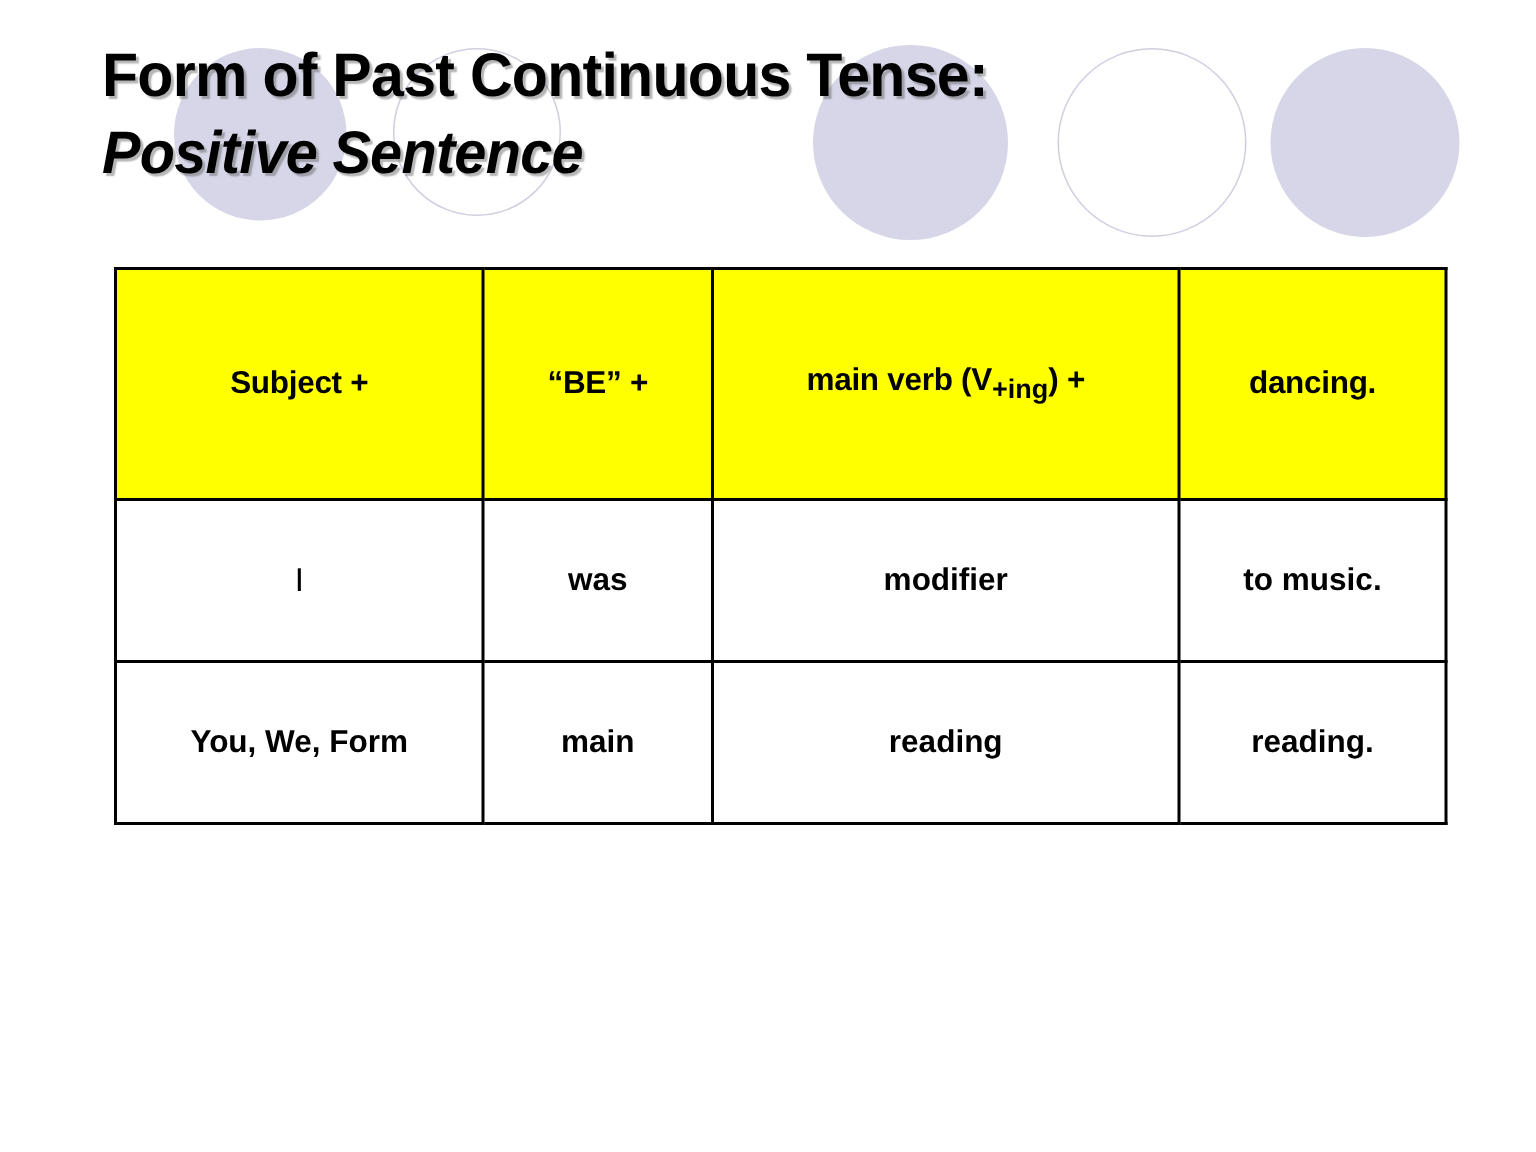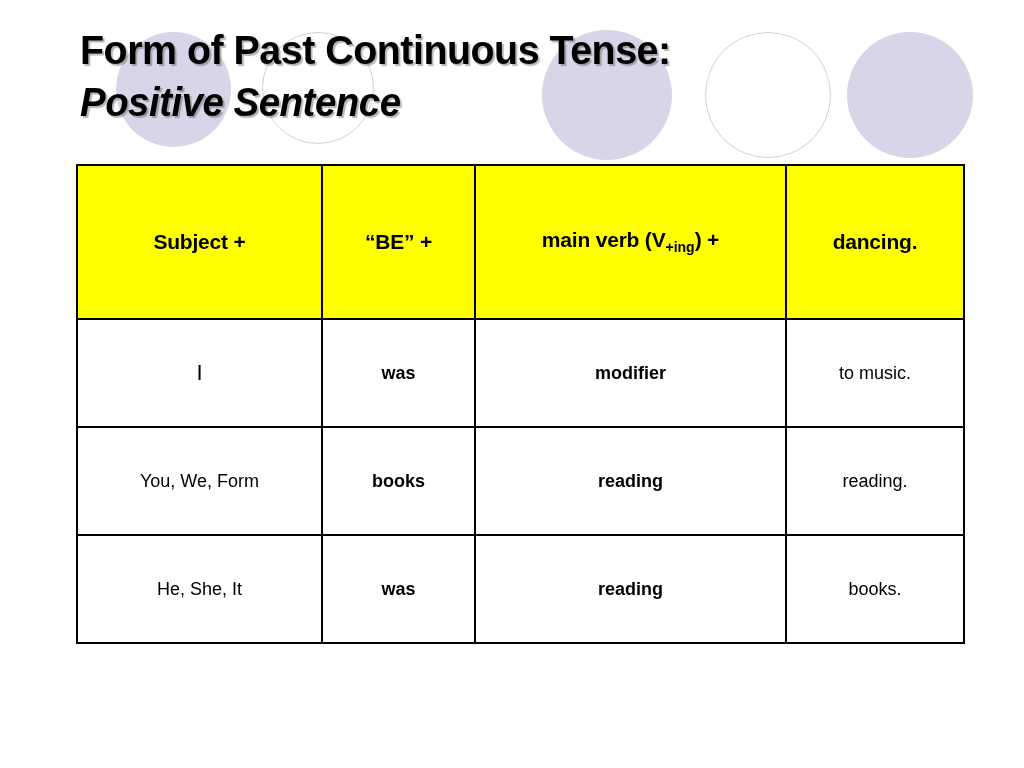--- a/index.html
+++ b/index.html
@@ -34,21 +34,21 @@
     background: #d6d6e8;
   }
   .decor-circle.outlined {
     background: transparent;
     border: 1.5px solid #cfcfe0;
   }
 
   
   #title-block {
     position: absolute;
-    left: 80px;
+    left: 68px;
     top: 30px;
     z-index: 2;
     width: 900px;
   }
   .title-line {
     color: #000000;
     font-family: "Liberation Sans", sans-serif;
     font-weight: bold;
     letter-spacing: -0.5px;
     text-shadow: 2px 2px 1px rgba(90,90,90,0.45);
@@ -65,21 +65,21 @@
     font-size: 40px;
     font-style: italic;
     transform: scaleX(0.96);
     transform-origin: left center;
   }
 
   
   #form-table {
     position: absolute;
     left: 76px;
-    top: 164px;
+    top: 178px;
     width: 887px;
     border-collapse: collapse;
     table-layout: fixed;
     z-index: 3;
     background: #ffffff;
     border-radius: 19px;
   }
   #form-table td, #form-table th {
     border: 2px solid #000000;
     text-align: center;
@@ -95,35 +95,35 @@
   col.c4 { width: 178px; }
 
   thead th {
     background: #ffff00;
     height: 152px;
     font-weight: bold;
     font-size: 21px;
     letter-spacing: -0.2px;
   }
   thead th .sub {
-    font-size: 14px;
+    font-size: 18px;
     vertical-align: sub;
     letter-spacing: 0;
   }
 
   tbody td {
     height: 106px;
-    font-size: 18px;
+    font-size: 21px;
     background: #ffffff;
   }
   td.bold-cell {
     font-weight: bold;
   }
   td.plain-cell {
-    font-weight: normal;
+    font-weight: bold;
   }
   td.subject-i {
     font-family: "Liberation Serif", serif;
     font-weight: normal;
     font-size: 22px;
   }
 </style>
 </head>
 <body>
 
@@ -157,24 +157,18 @@
   </thead>
   <tbody>
     <tr>
       <td class="subject-i">I</td>
       <td class="bold-cell">was</td>
       <td class="bold-cell">modifier</td>
       <td class="plain-cell">to music.</td>
     </tr>
     <tr>
       <td class="plain-cell">You, We, Form</td>
-      <td class="bold-cell">books</td>
+      <td class="bold-cell">main</td>
       <td class="bold-cell">reading</td>
       <td class="plain-cell">reading.</td>
-    </tr>
-    <tr>
-      <td class="plain-cell">He, She, It</td>
-      <td class="bold-cell">was</td>
-      <td class="bold-cell">reading</td>
-      <td class="plain-cell">books.</td>
     </tr>
   </tbody>
 </table>
 
 </body></html>

